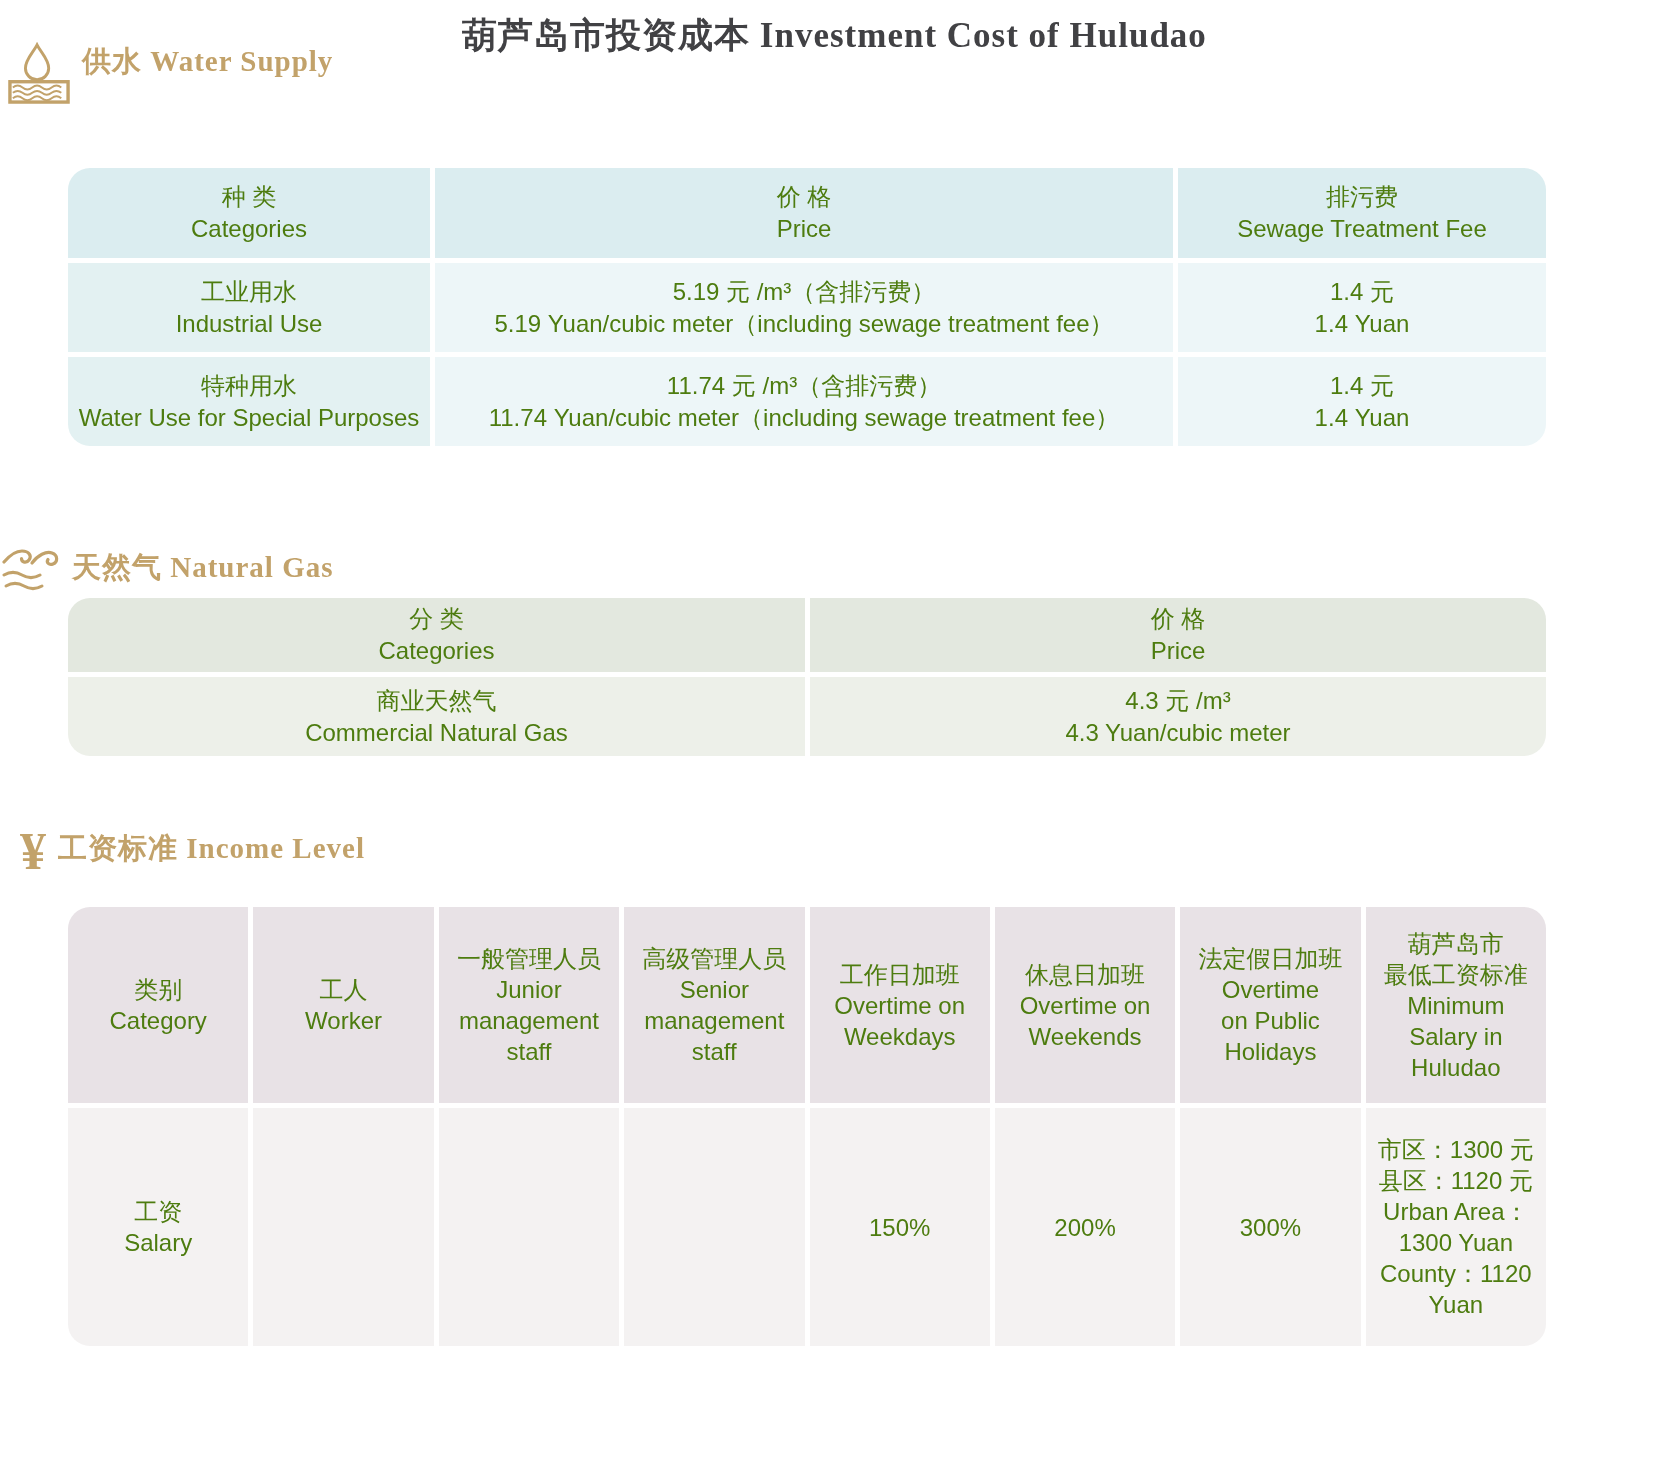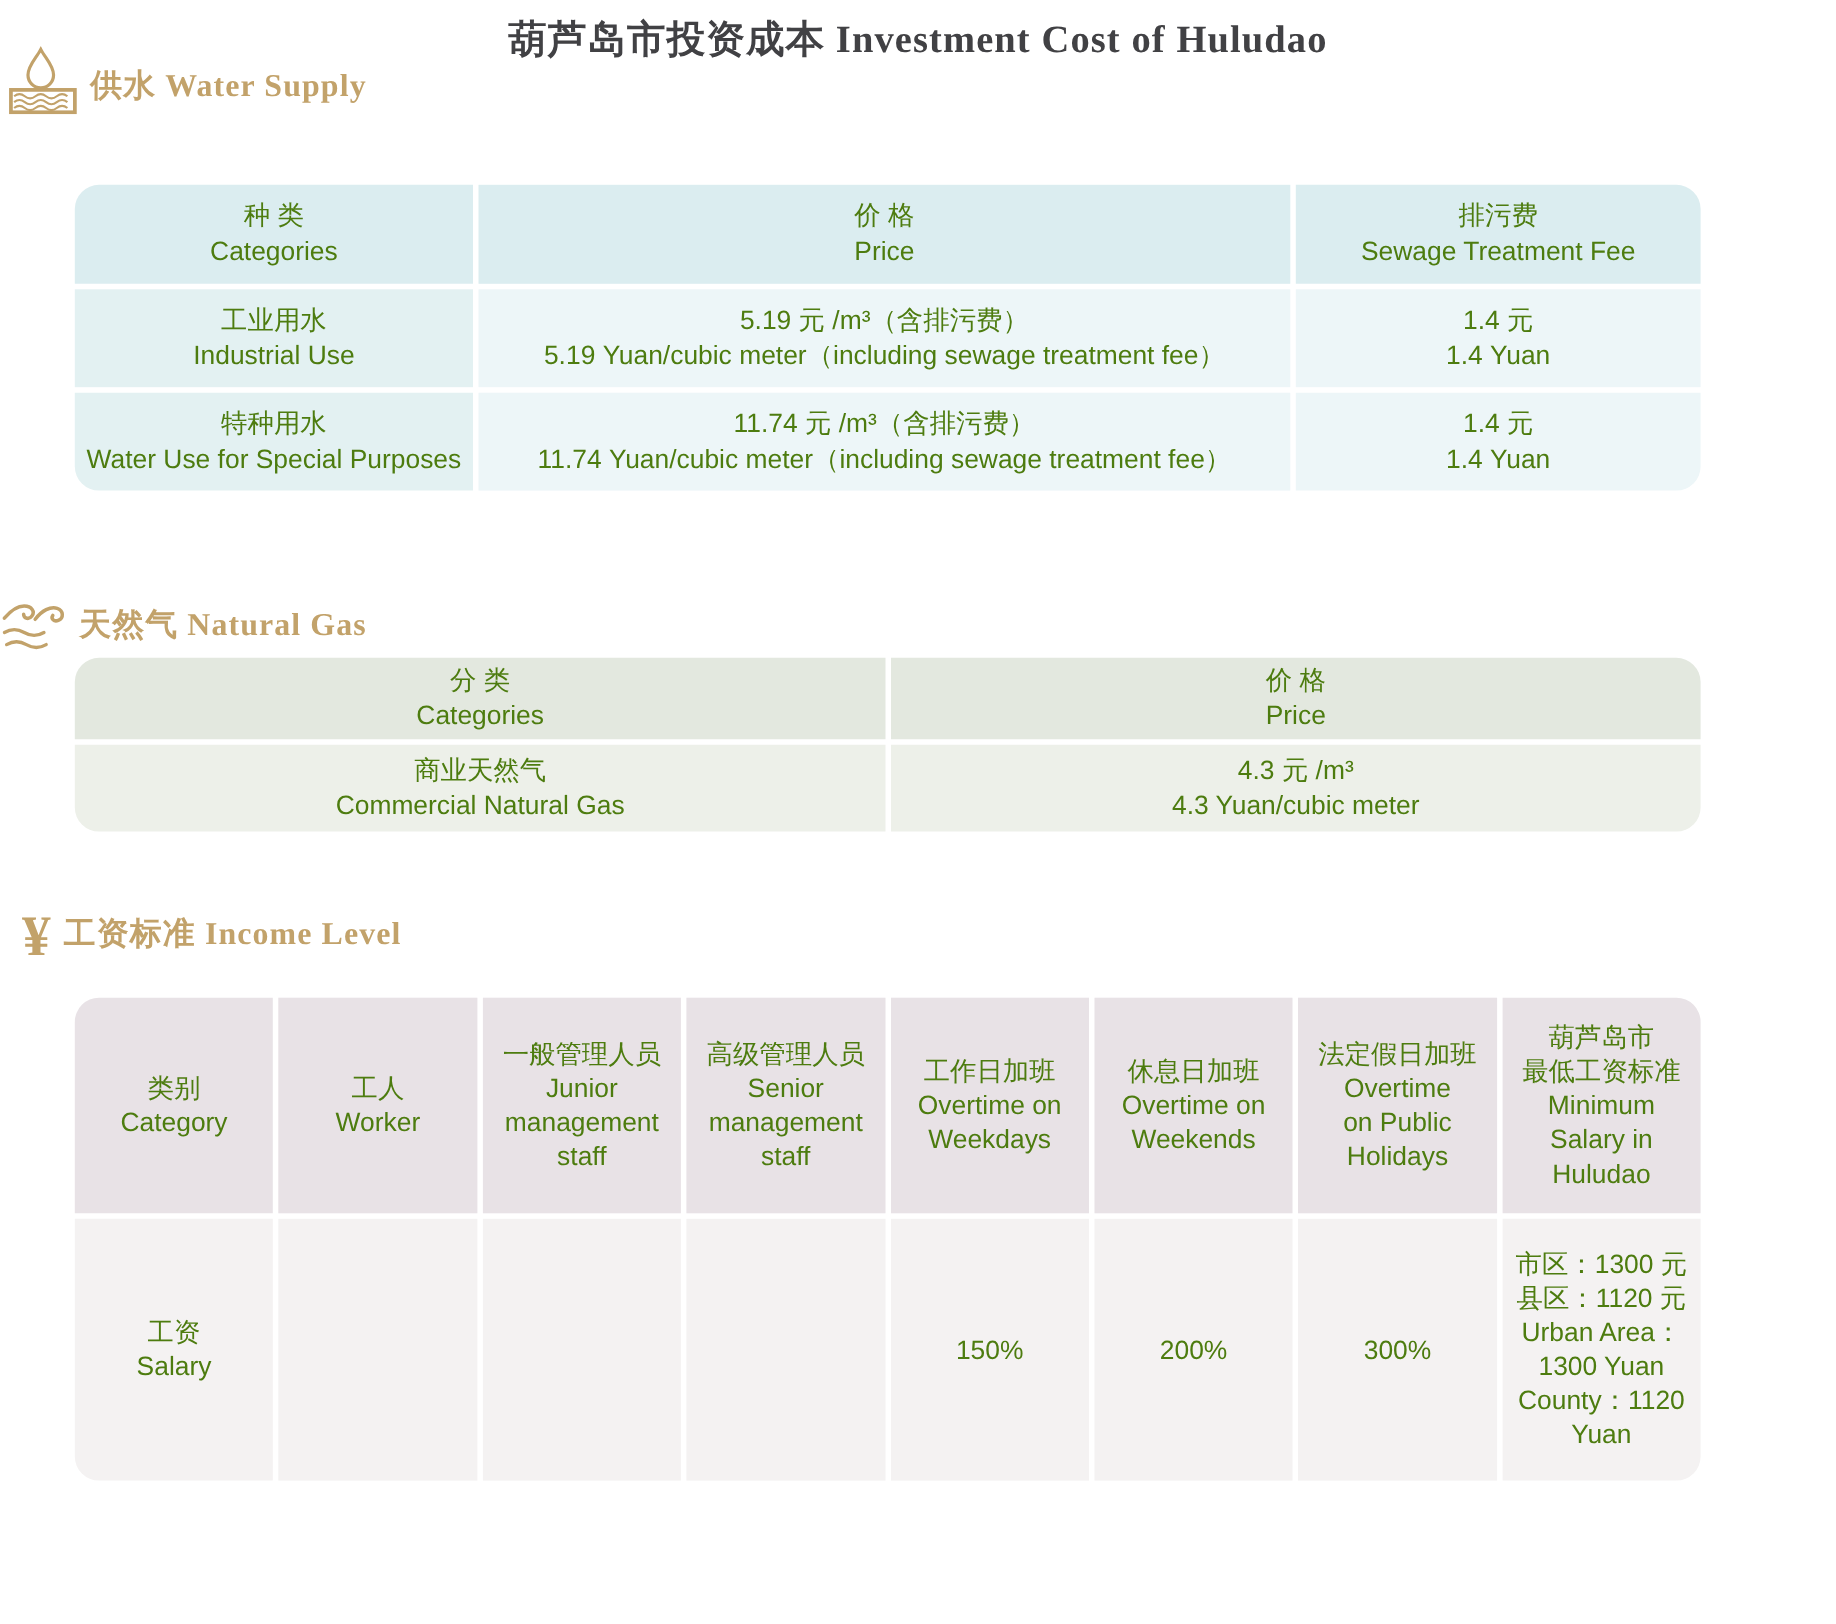--- a/index.html
+++ b/index.html
@@ -19,21 +19,21 @@
     text-align: center;
     font-family: "Liberation Serif", serif;
     font-weight: bold;
     font-size: 35px;
     color: #414144;
     letter-spacing: 1px;
   }
   .sec-head {
     position: absolute;
     display: flex;
-    align-items: flex-end;
+    align-items: flex-start;
     gap: 12px;
     color: #c2a26a;
   }
   .sec-title {
     font-family: "Liberation Serif", serif;
     font-weight: bold;
     font-size: 29px;
     letter-spacing: 1px;
     padding-bottom: 6px;
     white-space: nowrap;

